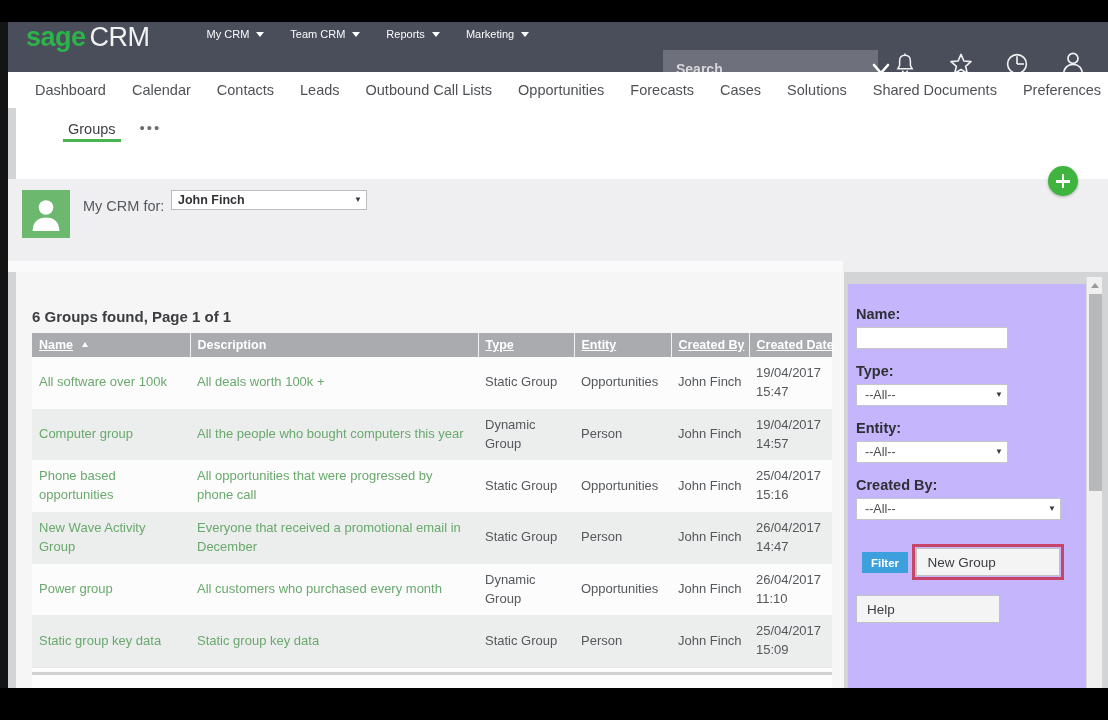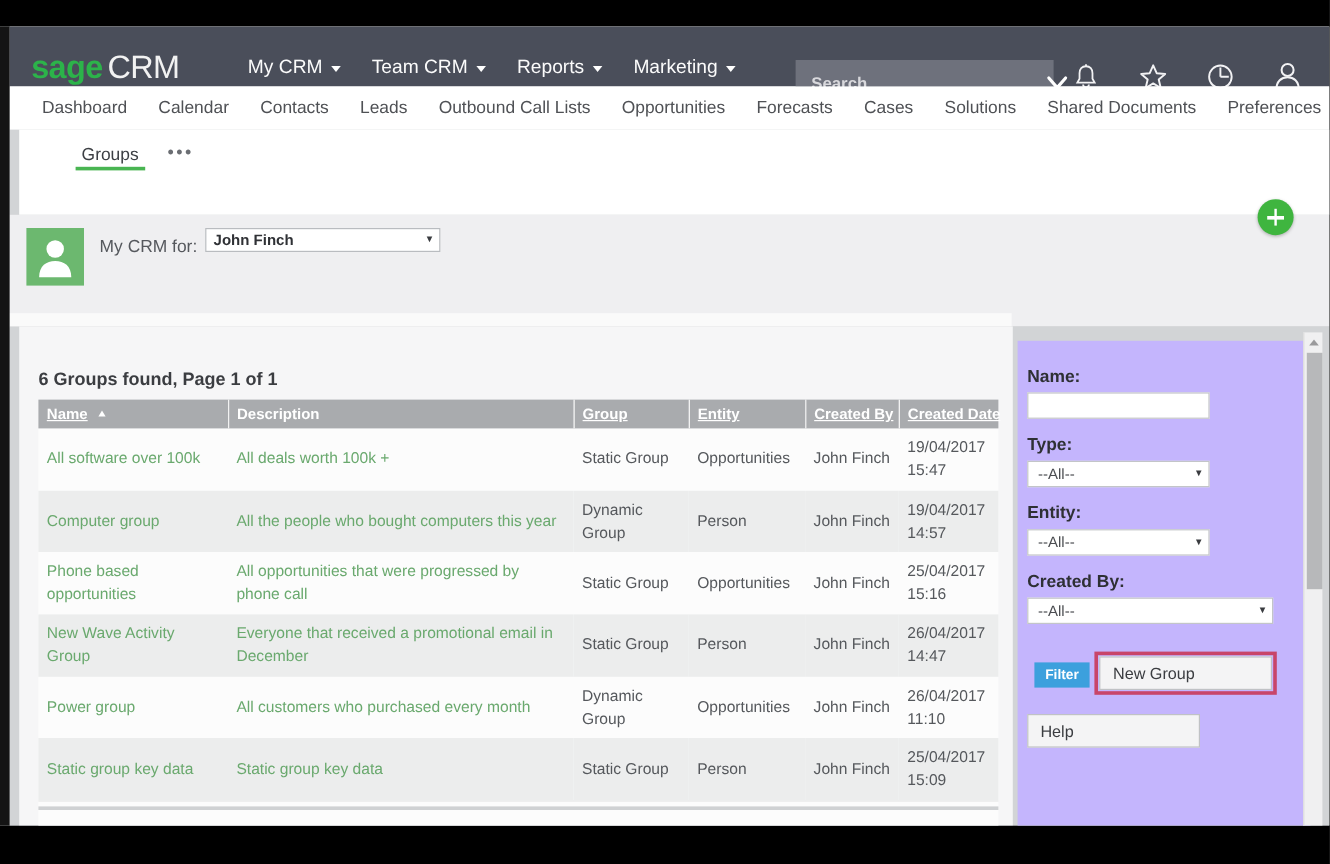--- a/index.html
+++ b/index.html
@@ -28,34 +28,34 @@
     position: absolute; left: 0; top: 22px;
     width: 8px; height: 666px; background: #141414;
     z-index: 40;
   }
 
   
   #topbar {
     position: absolute; left: 8px; top: 0;
     width: 1100px; height: 50px;
     background: #4a4e5a;
-    display: flex; align-items: flex-end;
+    display: flex; align-items: flex-start;
   }
   .logo {
     margin-left: 18px;
     font-size: 27px;
     letter-spacing: -0.5px;
     white-space: nowrap;
   }
   .logo .sage { color: #2cb34a; font-weight: bold; font-style: normal; }
   .logo .crm { color: #f2f2f2; font-weight: 300; margin-left: 4px; }
 
   .topmenu { display: flex; align-items: center; margin-left: 44px; }
   .topmenu-item {
-    color: #fbfbfb; font-size: 16px;
+    color: #fbfbfb; font-size: 11px;
     padding: 6px 13px; display: flex; align-items: center;
     white-space: nowrap; cursor: pointer;
   }
   .caret-down {
     display: inline-block; margin-left: 7px;
     width: 0; height: 0;
     border-left: 4.5px solid transparent;
     border-right: 4.5px solid transparent;
     border-top: 5px solid #ffffff;
   }
@@ -463,21 +463,21 @@
           <thead>
             <tr>
               <th class="c-name">
                 <span class="hlink">Name</span>
                 <span class="sort-asc"></span>
               </th>
               <th class="c-desc">
                 <span>Description</span>
               </th>
               <th class="c-type">
-                <span class="hlink">Group</span>
+                <span class="hlink">Type</span>
               </th>
               <th class="c-ent">
                 <span class="hlink">Entity</span>
               </th>
               <th class="c-by">
                 <span class="hlink">Created By</span>
               </th>
               <th class="c-date">
                 <span class="hlink">Created Date</span>
               </th>

